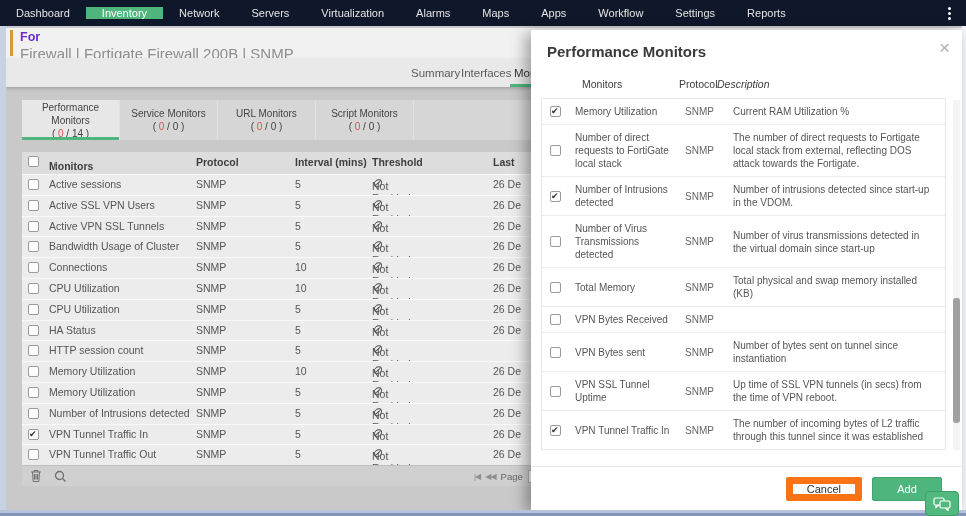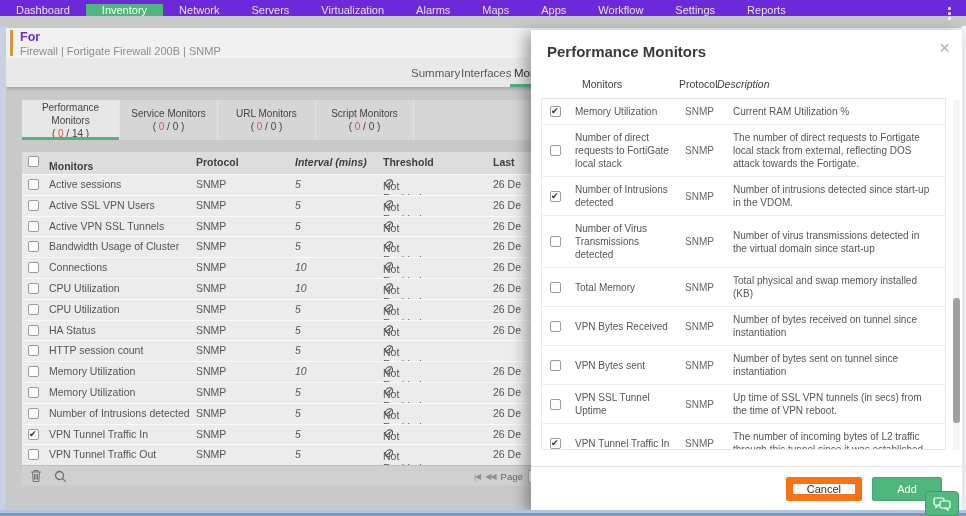--- a/index.html
+++ b/index.html
@@ -1,38 +1,38 @@
 <!DOCTYPE html>
 <html><head>
 <meta charset="utf-8">
 <style>
   html,body{margin:0;padding:0;background:#9e9e9e;}
   *{box-sizing:border-box;}
   .screen{position:relative;width:966px;height:516px;overflow:hidden;background:#c9c9c9;
           font-family:"Liberation Sans",sans-serif;-webkit-font-smoothing:antialiased;}
 
   
-  .navbar{position:absolute;top:0;left:0;width:100%;height:16px;background:#6d28d9;
-          display:flex;align-items:flex-end;z-index:8;}
+  .navbar{position:absolute;top:0;left:0;width:100%;height:26px;background:#0f172a;
+          display:flex;align-items:center;z-index:8;}
   .nav-item{color:#e4e4e4;font-size:11px;display:flex;align-items:center;padding:0 16px;cursor:pointer;}
   .nav-item.active{background:#4eb57c;color:#fff;}
   .kebab{margin-left:auto;width:30px;display:flex;flex-direction:column;justify-content:center;align-items:center;gap:2px;cursor:pointer;}
   .kebab i{width:3px;height:3px;border-radius:50%;background:#fff;display:block;}
 
   
   .left-strip{position:absolute;top:26px;left:0;width:6px;bottom:0;background:#c7d3e2;z-index:7;}
   .right-strip{position:absolute;top:26px;right:0;width:4px;bottom:0;background:#f4f6f9;z-index:7;}
   .bstrip-light{position:absolute;left:0;right:0;bottom:3px;height:3px;background:#b5c2da;z-index:12;}
   .bstrip-dark{position:absolute;left:0;right:0;bottom:0;height:3px;background:#7f95ba;z-index:12;}
 
   
   .header-card{position:absolute;top:28px;left:6px;right:4px;height:30px;background:#f1f1f1;}
   .orange-bar{position:absolute;left:4px;top:2px;width:3px;height:26px;background:#db943c;}
   .page-title{position:absolute;left:14px;top:2px;font-size:12.5px;font-weight:bold;color:#6d28d9;}
-  .breadcrumb{position:absolute;left:14px;top:17px;font-size:11px;color:#8d8d8d;}
+  .breadcrumb{position:absolute;left:14px;top:17px;font-size:15px;color:#8d8d8d;}
 
   .tabs-row{position:absolute;top:58px;left:6px;right:4px;height:29px;background:#e9e9e9;
             box-shadow:0 2px 3px rgba(0,0,0,.18);}
   .device-tab{position:absolute;top:0;height:29px;display:flex;align-items:center;font-size:11.5px;color:#5a5a5a;cursor:pointer;}
   .device-tab.active{color:#333;}
   .device-tab.active::after{content:"";position:absolute;left:-4px;right:-12px;bottom:0;height:3px;background:#4eb57c;}
   .dt-0{left:405px;} .dt-1{left:455px;} .dt-2{left:508px;}
 
   
   .subtabs{position:absolute;top:100px;left:22px;right:4px;height:40px;background:#d6d6d6;display:flex;}
@@ -45,22 +45,22 @@
 
   
   .mtable{position:absolute;top:152px;left:22px;right:4px;}
   .mt-head{position:relative;height:22px;background:#dddddd;font-size:10.5px;font-weight:bold;color:#3e3e3e;}
   .mt-head span{position:absolute;top:4px;}
   .trow{position:relative;height:20.8px;background:#ececec;border-top:1px solid #f9f9f9;font-size:10.5px;color:#555;padding-left:32px;}
   .trow span{position:absolute;top:3px;}
   .col-cb{left:6px;top:4px !important;}
   .col-name{left:27px;}
   .col-proto{left:174px;}
-  .col-int{left:273px;font-style:italic;}
-  .col-thr{left:361px;display:flex;align-items:center;gap:4px;top:2px !important;}
+  .col-int{left:273px;}
+  .col-thr{left:350px;display:flex;align-items:center;gap:4px;top:2px !important;}
   .ne-icon{font-size:12px;color:#4d4d4d;line-height:12px;}
   .col-last{left:471px;}
   .cb{display:inline-block;width:11px;height:11px;background:#fdfdfd;border:1px solid #9a9a9a;border-radius:2px;
       position:relative;cursor:pointer;}
   .cb .mark{display:none;font-style:normal;font-size:9px;color:#333;position:absolute;left:0px;top:-1px;}
   .cb.checked .mark{display:block;}
   .sort-ic{display:inline-flex;flex-direction:column;margin-left:4px;vertical-align:middle;line-height:4px;}
   .sort-ic i{font-style:normal;font-size:5px;color:#9a9a9a;height:5px;}
 
   .mt-foot{position:relative;height:21px;background:#d0d0d0;border-top:1px solid #bfbfbf;}
@@ -464,21 +464,20 @@
           <span class="cb"></span>
           <span class="m-name">Total Memory</span>
           <span class="m-proto">SNMP</span>
           <span class="m-desc">Total physical and swap memory installed (KB)</span>
         </div>
 
         <div class="mrow">
           <span class="cb"></span>
           <span class="m-name">VPN Bytes Received</span>
           <span class="m-proto">SNMP</span>
-          <span class="m-desc">Number of bytes received on tunnel since instantiation</span>
         </div>
 
         <div class="mrow">
           <span class="cb"></span>
           <span class="m-name">VPN Bytes sent</span>
           <span class="m-proto">SNMP</span>
           <span class="m-desc">Number of bytes sent on tunnel since instantiation</span>
         </div>
 
         <div class="mrow">

